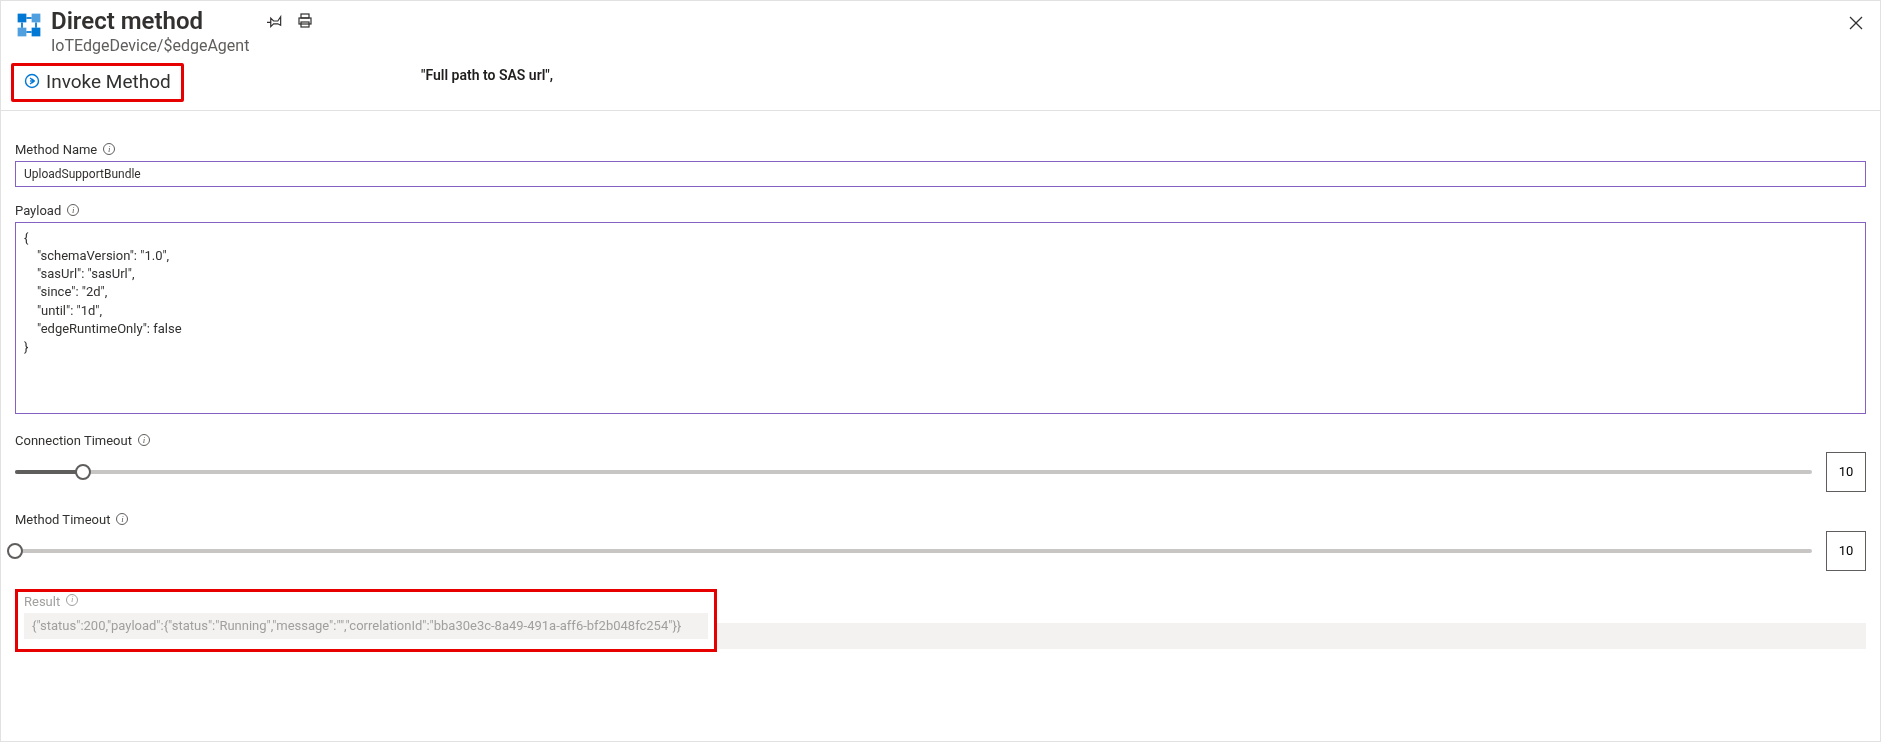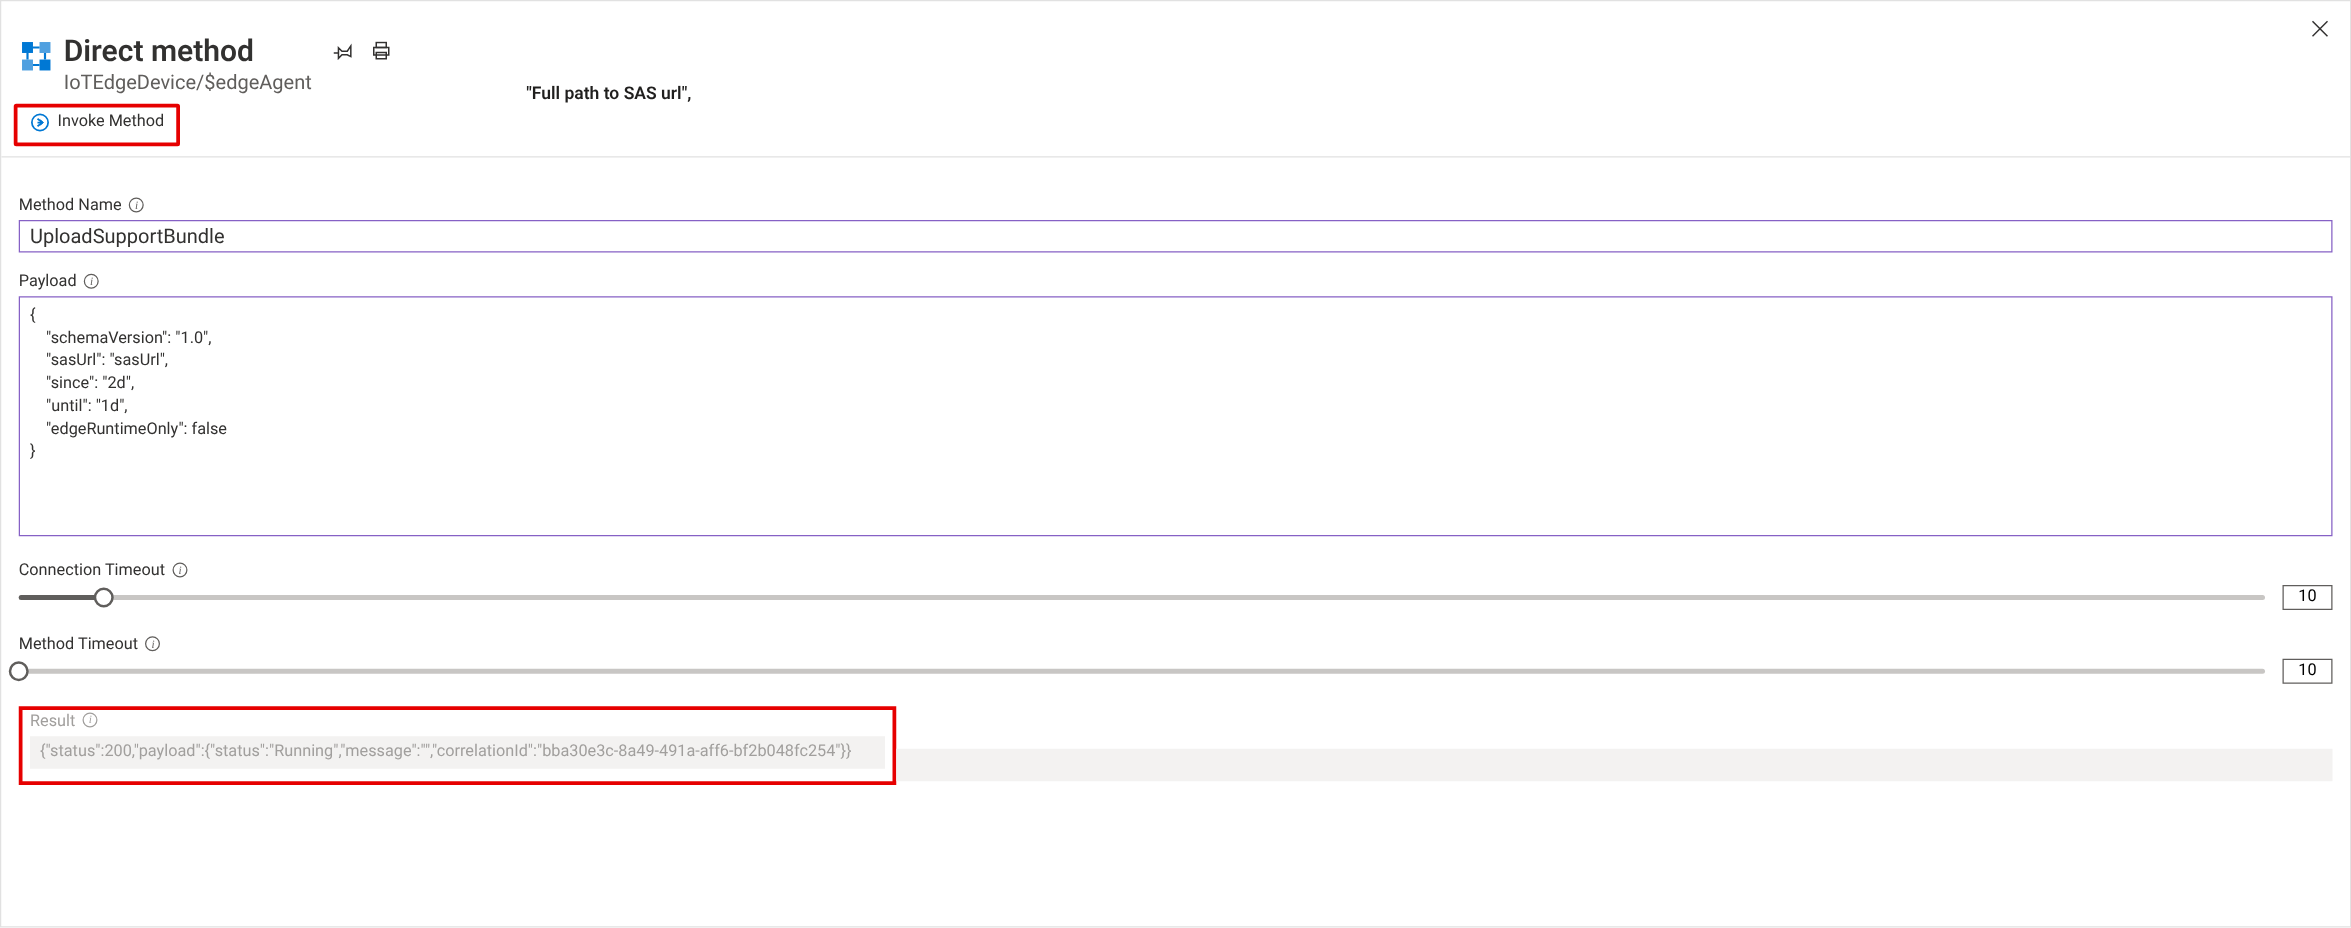--- a/index.html
+++ b/index.html
@@ -12,21 +12,21 @@
     height: 742px;
     position: relative;
     border: 1px solid #e1e1e1;
     overflow: hidden;
   }
 
   
   .header {
     display: flex;
     align-items: flex-start;
-    padding: 26px 14px 2px 14px;
+    padding: 6px 14px 2px 14px;
     position: relative;
   }
   .header-icon {
     width: 28px;
     height: 28px;
     margin-right: 8px;
     margin-top: 4px;
     flex-shrink: 0;
   }
   .header-titles { display: flex; flex-direction: column; }
@@ -69,21 +69,21 @@
   .cmd-row {
     display: flex;
     align-items: center;
     gap: 6px;
     padding: 6px 14px 8px 14px;
   }
   .cmd-btn {
     display: inline-flex;
     align-items: center;
     gap: 6px;
-    font-size: 13px;
+    font-size: 19px;
     color: #323130;
     cursor: pointer;
     padding: 2px 6px;
   }
   .highlight-red {
     border: 3px solid #e60000;
     border-radius: 2px;
     padding: 2px 4px 4px 4px;
     margin-left: -4px;
   }
@@ -118,21 +118,21 @@
     color: #605e5c;
     font-style: italic;
     font-family: Georgia, serif;
     line-height: 1;
   }
   .text-input {
     width: 100%;
     height: 26px;
     border: 1px solid #8661c5;
     padding: 2px 8px;
-    font-size: 16px;
+    font-size: 12px;
     font-family: inherit;
     color: #323130;
     outline: none;
     background: #fff;
   }
   .textarea-input {
     width: 100%;
     height: 192px;
     border: 1px solid #8661c5;
     padding: 6px 8px;
@@ -178,21 +178,21 @@
     position: absolute;
     width: 16px; height: 16px;
     background: #fff;
     border: 2px solid #605e5c;
     border-radius: 50%;
     top: 50%;
     transform: translate(-50%, -50%);
   }
   .slider-value {
     width: 40px;
-    height: 20px;
+    height: 40px;
     border: 1px solid #605e5c;
     text-align: center;
     font-size: 13px;
     padding: 4px 0;
     font-family: inherit;
   }
 
   
   .result-wrap {
     margin: 18px 14px 0 14px;

